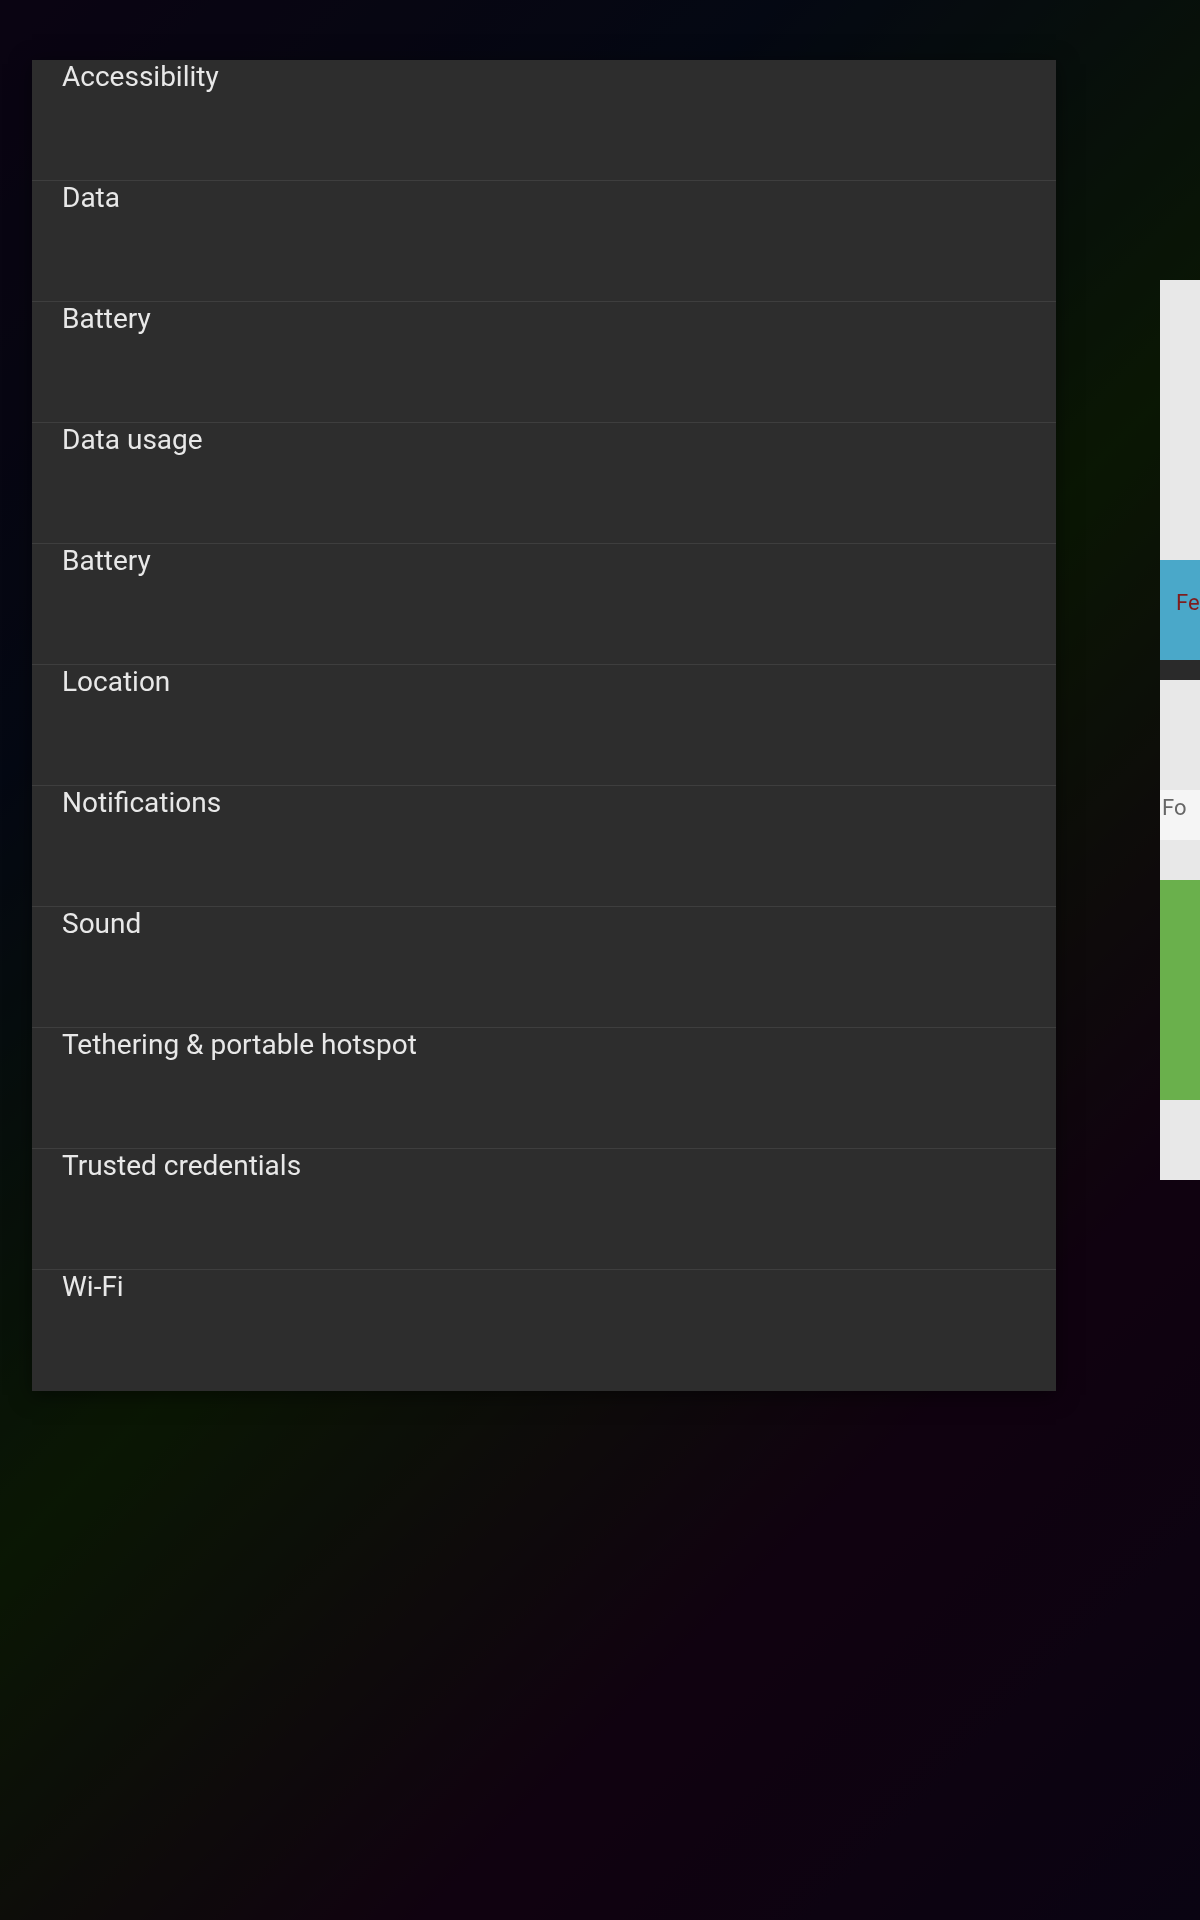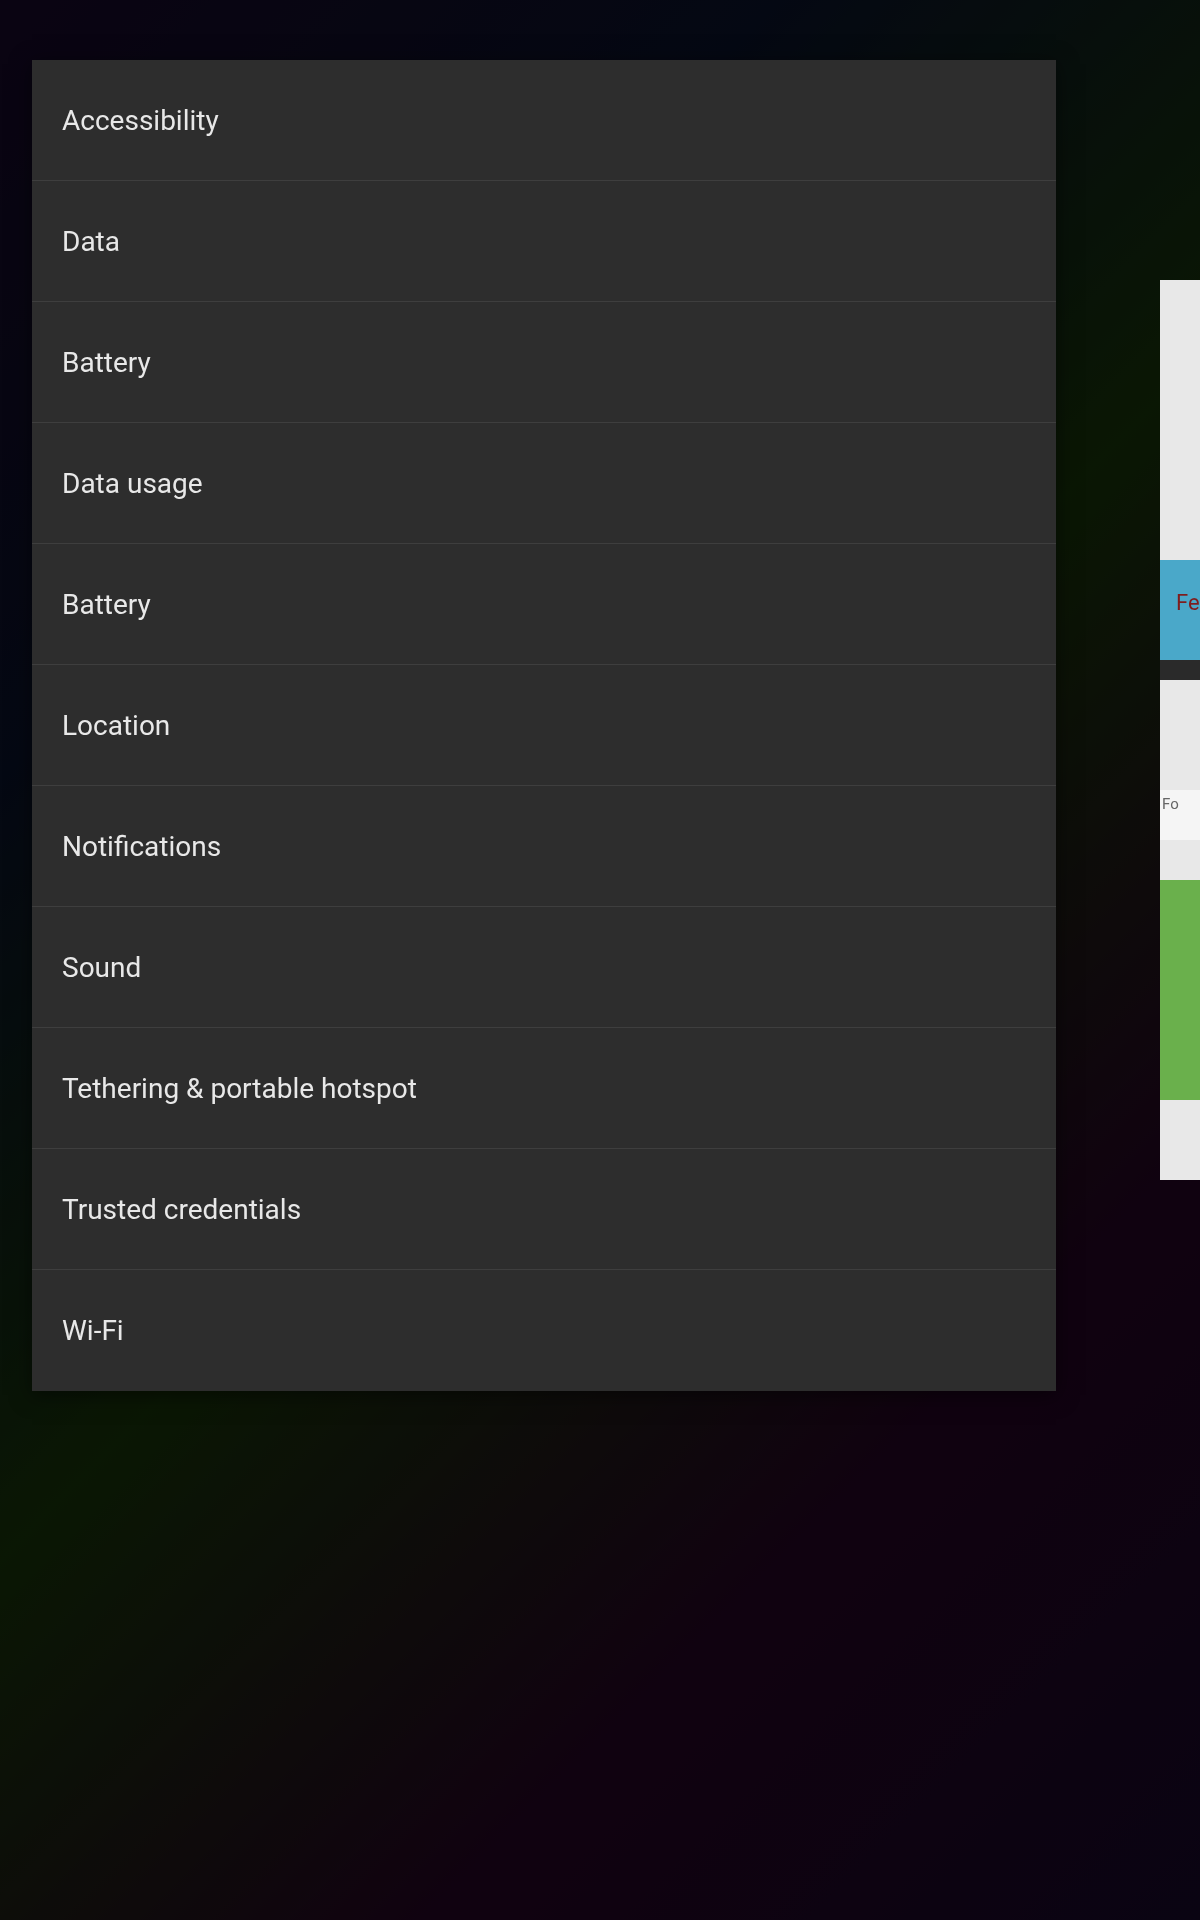--- a/index.html
+++ b/index.html
@@ -62,21 +62,21 @@
     }
     
     .bg-slice-white {
       position: absolute;
       right: 0;
       top: 790px;
       width: 40px;
       height: 50px;
       background: #f5f5f5;
       color: #666;
-      font-size: 15px;
+      font-size: 22px;
       padding-top: 5px;
       padding-left: 2px;
       overflow: hidden;
     }
     
     .bg-slice-green {
       position: absolute;
       right: 0;
       top: 880px;
       width: 40px;
@@ -90,21 +90,21 @@
       left: 32px;
       width: 1024px;
       background: #2d2d2d;
       box-shadow: 0 4px 20px rgba(0, 0, 0, 0.5);
     }
     
     .menu-item {
       height: 121px;
       border-bottom: 1px solid #3e3e3e;
       display: flex;
-      align-items: center;
+      align-items: flex-start;
       padding-left: 30px;
       cursor: pointer;
       background: #2d2d2d;
     }
     
     .menu-item:last-child {
       border-bottom: none;
     }
     
     .menu-item-label {

